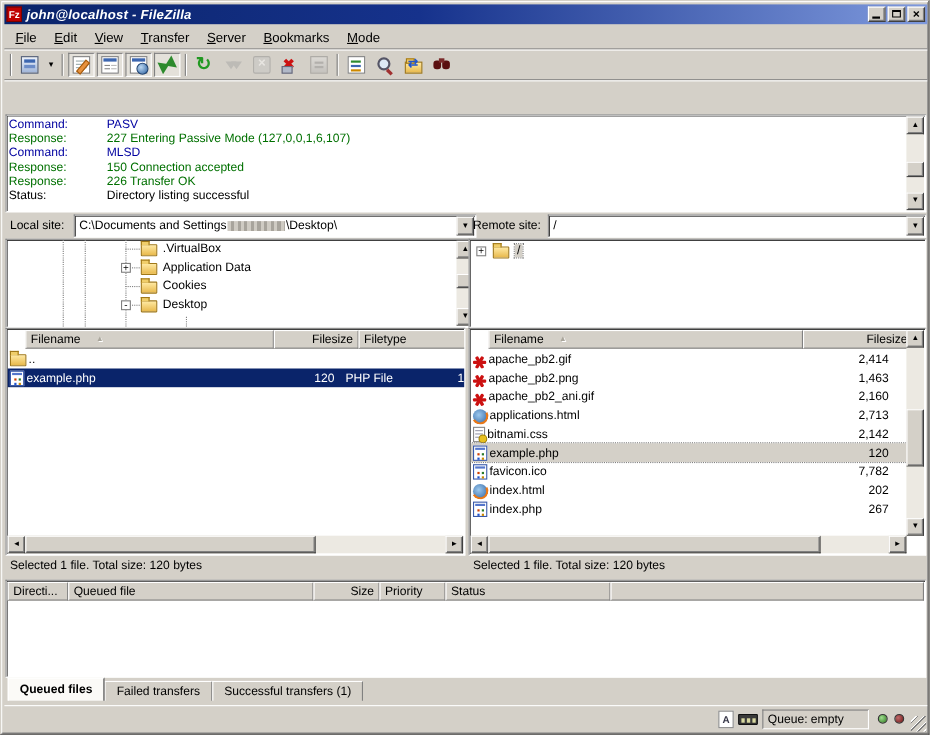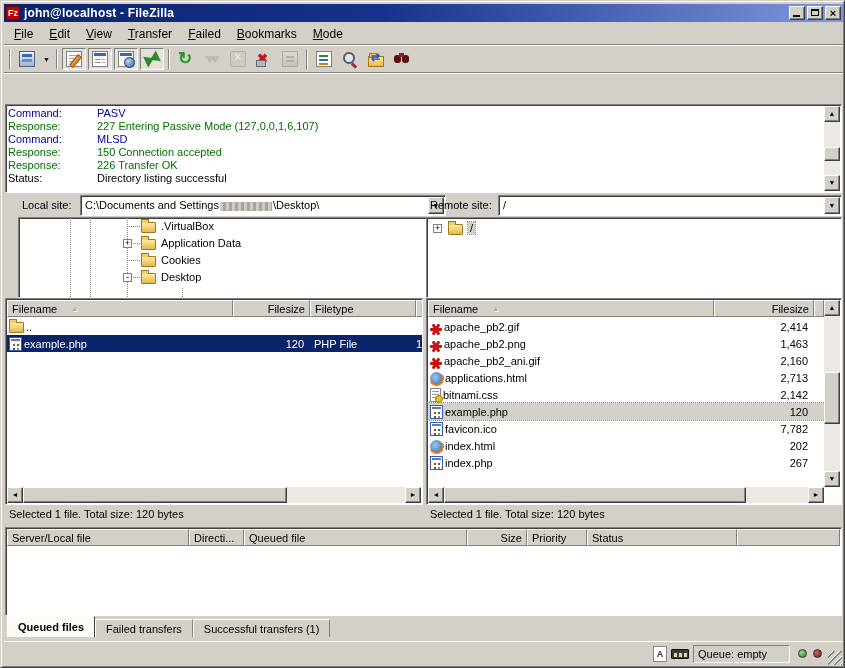--- a/index.html
+++ b/index.html
@@ -13,21 +13,21 @@
   .raised{border:1px solid;border-color:#fff #404040 #404040 #fff;box-shadow:inset -1px -1px 0 #808080;background:#D4D0C8;}
   .sunken-lite{border:1px solid;border-color:#808080 #fff #fff #808080;background:#fff;}
   .txt{font-size:11px;color:#000;}
 
   
   #titlebar{position:absolute;left:0;top:0;width:839px;height:18px;
     background:linear-gradient(90deg,#0a246a 0%,#16328c 45%,#7e99dd 100%);
     display:flex;align-items:center;padding:0 2px;}
   #appicon{width:14px;height:14px;background:#c00000;border:1px solid #7a0000;color:#fff;
     font-size:9px;font-weight:bold;line-height:12px;text-align:center;margin-right:4px;flex:none;}
-  #title{color:#fff;font-size:12px;font-weight:bold;flex:1;white-space:nowrap;letter-spacing:.2px;}
+  #title{color:#fff;font-size:12px;font-weight:bold;flex:1;white-space:nowrap;letter-spacing:.2px;font-style:italic;}
   .winbtn{width:16px;height:14px;margin-left:2px;position:relative;flex:none;
     border:1px solid;border-color:#fff #404040 #404040 #fff;box-shadow:inset -1px -1px 0 #808080;background:#D4D0C8;}
   .winbtn .g-min{position:absolute;left:3px;bottom:2px;width:7px;height:2px;background:#000;}
   .winbtn .g-max{position:absolute;left:3px;top:2px;width:8px;height:7px;border:1px solid #000;border-top-width:2px;}
   .winbtn .g-cls{position:absolute;left:0;top:-1px;width:100%;text-align:center;font-size:11px;font-weight:bold;color:#000;line-height:14px;}
 
   
   #menubar{position:absolute;left:0;top:19px;width:839px;height:21px;display:flex;align-items:center;padding-left:2px;}
   .menuitem{font-size:12px;padding:2px 8px;cursor:default;}
   .menuitem::first-letter{text-decoration:underline;}
@@ -115,21 +115,21 @@
     font-size:9px;line-height:7px;text-align:center;}
   .texp::before{content:attr(data-exp);}
   .hstub{position:absolute;width:13px;border-top:1px dotted #808080;top:8px;}
   .fold{position:absolute;width:15px;height:11px;top:4px;background:linear-gradient(#ffe9a2,#e8b94c);border:1px solid #a07818;border-radius:1px;}
   .fold::before{content:"";position:absolute;left:-1px;top:-4px;width:6px;height:3px;background:#f0cE6a;border:1px solid #a07818;border-bottom:none;}
   .tlabel{position:absolute;top:2px;font-size:11px;white-space:nowrap;}
   .tlabel.tsel{background:#D4D0C8;outline:1px dotted #808080;padding:0 2px;}
 
   
   .listbox{position:absolute;background:#fff;border:1px solid;border-color:#808080 #fff #fff #808080;box-shadow:inset 1px 1px 0 #404040;overflow:hidden;}
-  .lhdr{position:absolute;left:1px;top:1px;right:1px;height:17px;display:flex;}
+  .lhdr{position:absolute;left:17px;top:1px;right:1px;height:17px;display:flex;}
   .colhdr{height:17px;background:#D4D0C8;border:1px solid;border-color:#fff #808080 #808080 #fff;
     font-size:11px;padding:1px 4px;white-space:nowrap;overflow:hidden;flex:none;display:flex;align-items:center;}
   .colhdr.num{justify-content:flex-end;}
   .sortmark{font-size:7px;color:#aaa69c;margin-left:14px;text-shadow:1px 1px 0 #fff;}
   .frow{position:absolute;left:1px;height:17px;display:flex;align-items:center;font-size:11px;}
   .frow .cell{white-space:nowrap;overflow:hidden;flex:none;display:flex;align-items:center;height:17px;}
   .frow .num{justify-content:flex-end;padding-right:6px;display:flex;}
   .frow.sel-active{background:#0a246a;color:#fff;}
   .frow.sel-inactive{background:#D4D0C8;outline:1px dotted #808080;}
   .fic{position:relative;width:16px;height:15px;margin:0 2px 0 2px;flex:none;}
@@ -194,21 +194,21 @@
     <div class="winbtn">
           <span class="g-cls">×</span>
         </div>
   </div>
 
   <div id="menubar">
     <span class="menuitem">File</span>
     <span class="menuitem">Edit</span>
     <span class="menuitem">View</span>
     <span class="menuitem">Transfer</span>
-    <span class="menuitem">Failed</span>
+    <span class="menuitem">Server</span>
     <span class="menuitem">Bookmarks</span>
     <span class="menuitem">Mode</span>
   </div>
 
   <div class="hdivider" style="top:40px"></div>
 
   <div id="toolbar">
     <span class="vsep"></span>
     <div class="tbtn">
           <span class="ti" data-icon="site-manager"></span>
@@ -290,21 +290,21 @@
             <span>Directory listing successful</span>
           </div>
     </div>
     <div class="vsb" style="right:1px;top:1px;bottom:1px;width:16px">
       <div class="sbbtn" style="top:0">▲</div>
       <div class="sbthumb" style="left:0;right:0;bottom:30px;height:14px"></div>
       <div class="sbbtn" style="bottom:0">▼</div>
     </div>
   </div>
 
-  <div style="position:absolute;left:14px;top:191px;width:428px;height:103px">
+  <div style="position:absolute;left:1px;top:191px;width:428px;height:103px">
     <span class="txt" style="position:absolute;left:4px;top:4px">Local site:</span>
     <div class="combo" style="left:62px;top:0;right:0">
       <span class="val"><span>C:\Documents and Settings</span><span class="redact"></span><span>\Desktop\</span></span>
       <span class="cdd">▼</span>
     </div>
     <div class="treebox" style="left:0;top:22px;right:0;bottom:0">
       <div class="vline" style="left:51px"></div>
       <div class="vline" style="left:71px"></div>
       <div class="vline" style="left:108px"></div>
       <div class="vline" style="left:163px;top:70px"></div>
@@ -482,23 +482,20 @@
       <div class="sbthumb" style="left:16px;top:0;width:302px;height:16px"></div>
       <div class="sbbtn" style="right:0;top:0">►</div>
     </div>
   </div>
 
   <div class="statusline" style="left:5px;top:501px">Selected 1 file. Total size: 120 bytes</div>
   <div class="statusline" style="left:426px;top:501px">Selected 1 file. Total size: 120 bytes</div>
 
   <div id="queuebox">
     <div id="qhdr">
-      <div class="colhdr" style="width:182px">
-            <span>Server/Local file</span>
-          </div>
       <div class="colhdr" style="width:55px">
             <span>Directi...</span>
           </div>
       <div class="colhdr" style="width:223px">
             <span>Queued file</span>
           </div>
       <div class="colhdr num" style="width:60px">
             <span>Size</span>
           </div>
       <div class="colhdr" style="width:60px">

